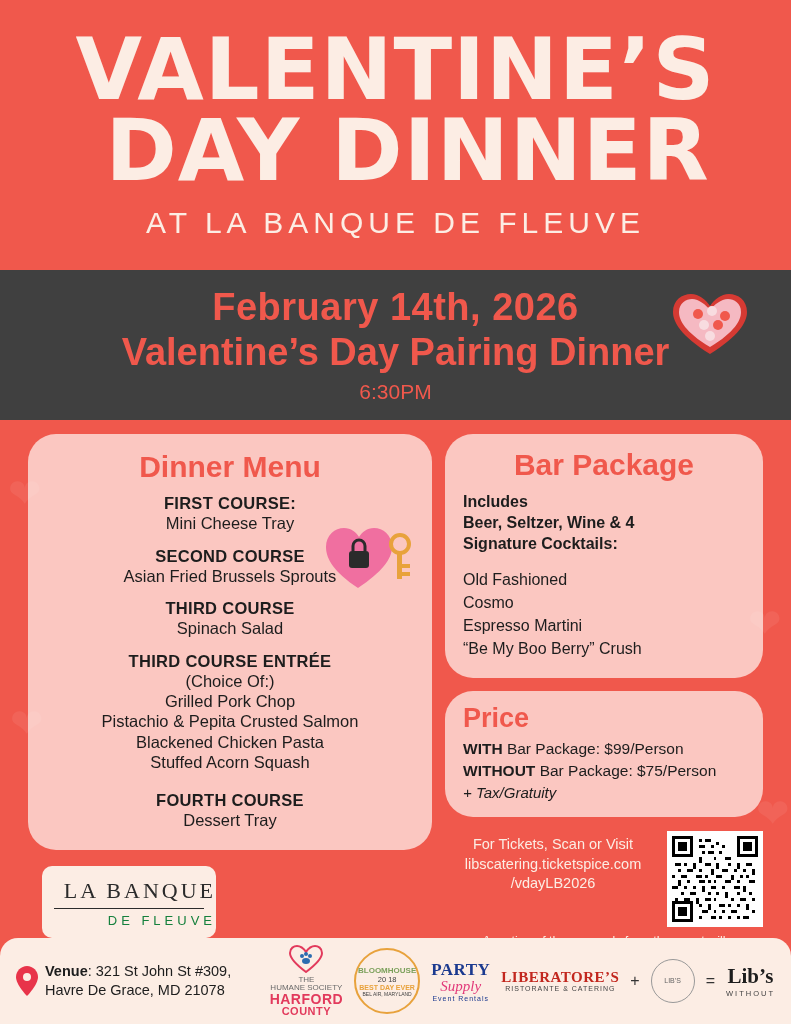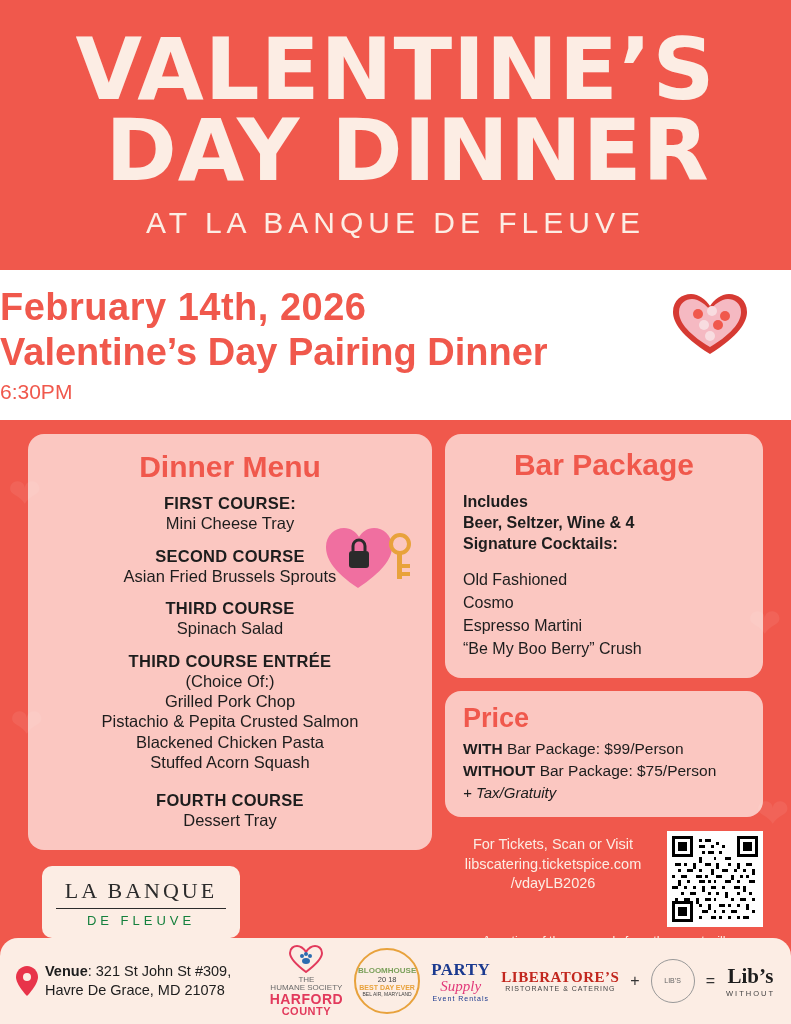--- a/index.html
+++ b/index.html
@@ -45,24 +45,24 @@
     color: #FCEDE4;
     font-size: 30px;
     letter-spacing: 5px;
     margin-top: 16px;
     font-weight: 400;
     font-family: "Liberation Sans", sans-serif;
   }
 
   
   .date-banner {
-    background: #ffffff;
+    background: #404040;
     margin-top: 22px;
     padding: 16px 0 16px 0;
-    text-align: left;
+    text-align: center;
     position: relative;
   }
   .date-line1 {
     color: #F0584C;
     font-size: 38px;
     font-weight: bold;
     letter-spacing: 0.5px;
   }
   .date-line2 {
     color: #F0584C;
@@ -88,21 +88,21 @@
     display: flex;
     gap: 13px;
     padding: 14px 28px 0 28px;
     align-items: flex-start;
   }
   .col-left { width: 404px; }
   .col-right { flex: 1; }
 
   .card {
     background: #FBC7C1;
-    border-radius: 16px;
+    border-radius: 28px;
     padding: 16px 14px 20px 14px;
   }
   .card-title {
     color: #F0584C;
     font-size: 30px;
     font-weight: bold;
     text-align: center;
     margin-bottom: 10px;
   }
   .card-title.left-align {
@@ -173,24 +173,24 @@
     height: 96px;
     background: #ffffff;
     padding: 5px;
     flex-shrink: 0;
   }
 
   
   .banque-logo {
     background: #FCEDE4;
     border-radius: 10px;
-    width: 198px;
+    width: 174px;
     margin: 16px 0 0 14px;
     padding: 12px 0 10px 0;
-    text-align: center;
+    text-align: right;
   }
   .banque-1 {
     font-family: "Liberation Serif", serif;
     font-size: 22px;
     letter-spacing: 3px;
     color: #2b2b2b;
   }
   .banque-rule {
     width: 86%;
     height: 1px;

